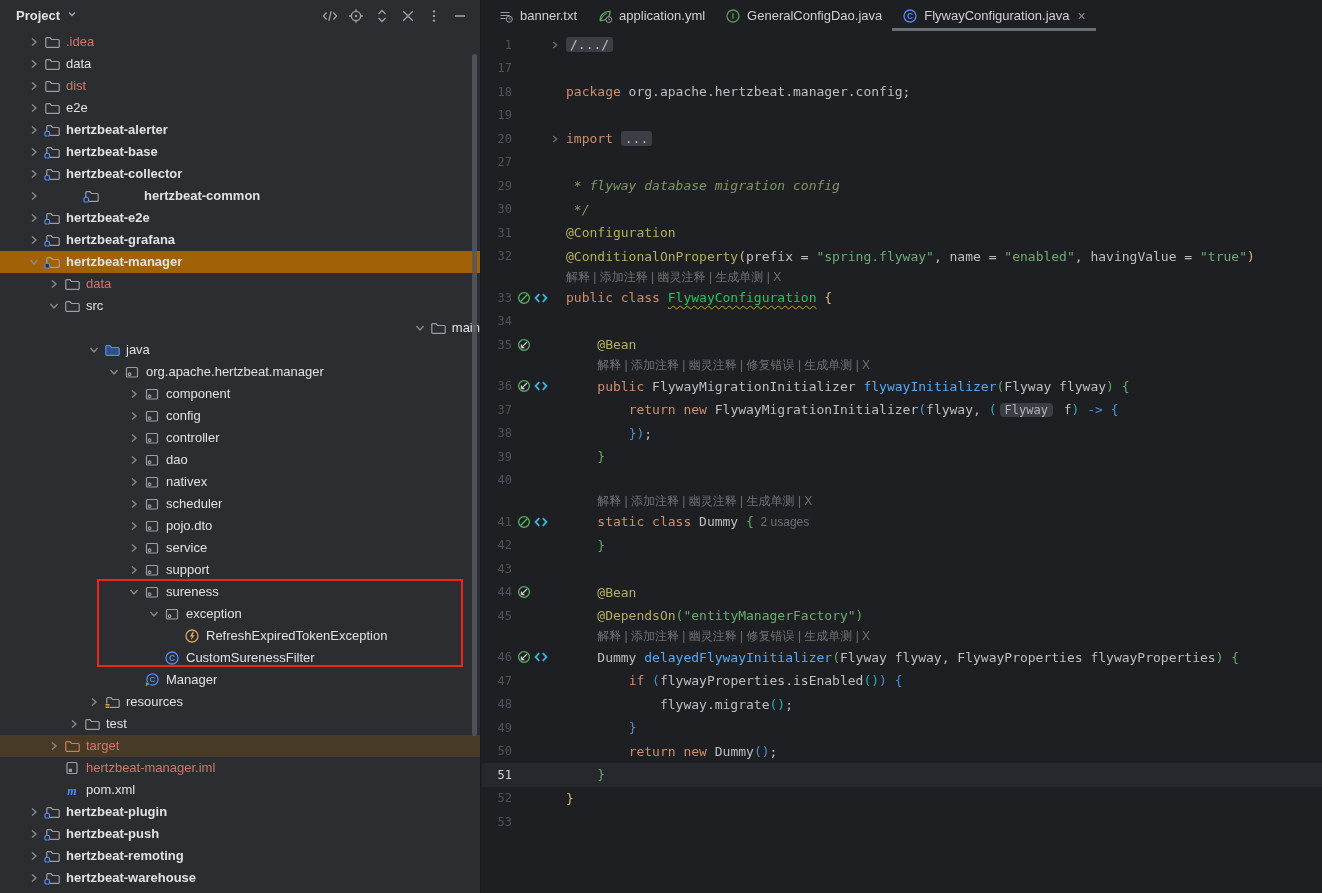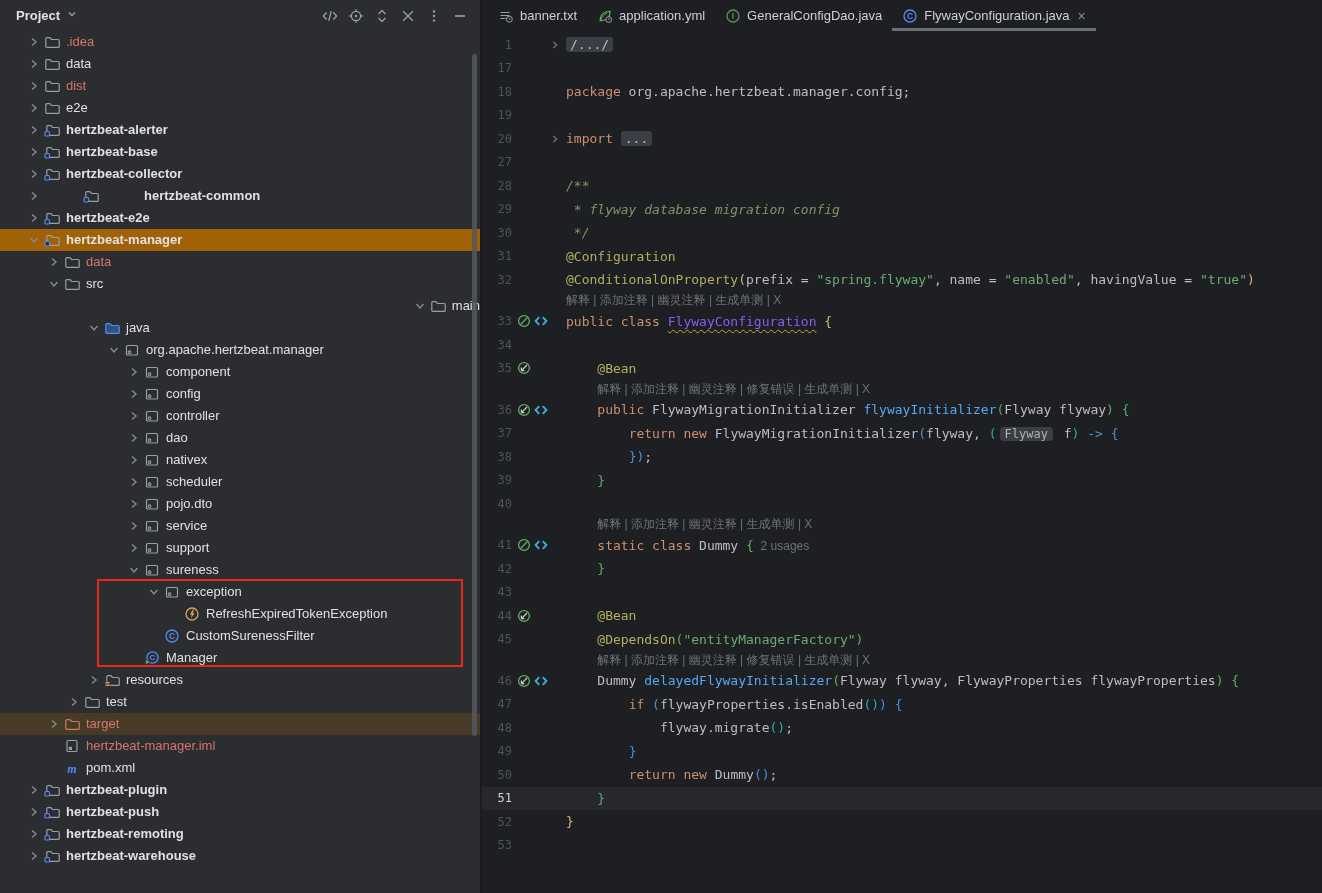--- a/index.html
+++ b/index.html
@@ -36,21 +36,21 @@
   .lnum{width:30px;text-align:right;color:#4d525b;font-size:12px;flex:none;font-family:"DejaVu Sans Mono",monospace;}
   .gicons{width:36px;flex:none;display:flex;align-items:center;gap:1px;padding-left:4px;box-sizing:border-box;}
   .fold{width:14px;flex:none;display:flex;align-items:center;justify-content:center;}
   .ctext{flex:1;}
   .lensrow{height:18px;display:flex;align-items:center;}
   .lens{color:#6d7178;font-size:12px;font-family:"Liberation Sans",sans-serif;cursor:pointer;}
   
   .kw{color:#cf8e6d;} .pl{color:#bcbec4;} .ann{color:#b3ae60;} .str{color:#6aab73;}
   .cmt{color:#7f9667;font-style:italic;} .meth{color:#56a8f5;}
   .br1{color:#d5b778;} .br2{color:#5fad65;} .br3{color:#4e8ed1;} .br4{color:#2aacb8;}
-  .warn{color:#8b5cf6;text-decoration:underline wavy #c8a23f 1px;text-underline-offset:3px;}
+  .warn{color:#22c55e;text-decoration:underline wavy #c8a23f 1px;text-underline-offset:3px;}
   .box{background:#3b3e44;color:#bcbec4;border-radius:3px;padding:0 4px;}
   .chip{background:#3b3e44;color:#aeb3ba;border-radius:4px;padding:0 5px;font-size:12px;margin:0 3px;}
   .usages{color:#6d7178;font-size:12px;font-family:"Liberation Sans",sans-serif;}
 </style>
 </head>
 <body>
 
 <div id="project-panel">
   <div class="panel-header">
     <span class="panel-title-wrap">
@@ -213,20 +213,34 @@
           </svg>
         </span>
         <span class="ticon">
           <svg width="16" height="16" viewBox="0 0 16 16" fill="none" xmlns="http://www.w3.org/2000/svg">
             <path d="M2.8 4.6 a1 1 0 0 1 1-1 h3.1 l1.6 1.9 h5.7 a1 1 0 0 1 1 1 v5.9 a1 1 0 0 1 -1 1 H3.8 a1 1 0 0 1 -1-1 z" stroke="#9a9ea6" stroke-width="1.2"></path>
             <rect x="1" y="9.5" width="4.5" height="4.5" rx="1" fill="#2b2d30" stroke="#548af7" stroke-width="1.2"></rect>
           </svg>
         </span>
         <span class="lbl bold">hertzbeat-e2e</span>
       </div>
+      <div class="tree-row" style="padding-left: 26px;">
+        <span class="chev">
+          <svg width="16" height="16" viewBox="0 0 16 16" fill="none" xmlns="http://www.w3.org/2000/svg">
+            <polyline points="6,4.5 10,8 6,11.5" stroke="#868a91" stroke-width="1.4"></polyline>
+          </svg>
+        </span>
+        <span class="ticon">
+          <svg width="16" height="16" viewBox="0 0 16 16" fill="none" xmlns="http://www.w3.org/2000/svg">
+            <path d="M2.8 4.6 a1 1 0 0 1 1-1 h3.1 l1.6 1.9 h5.7 a1 1 0 0 1 1 1 v5.9 a1 1 0 0 1 -1 1 H3.8 a1 1 0 0 1 -1-1 z" stroke="#9a9ea6" stroke-width="1.2"></path>
+            <rect x="1" y="9.5" width="4.5" height="4.5" rx="1" fill="#2b2d30" stroke="#548af7" stroke-width="1.2"></rect>
+          </svg>
+        </span>
+        <span class="lbl bold">hertzbeat-grafana</span>
+      </div>
       <div class="tree-row selected" style="padding-left: 26px;">
         <span class="chev">
           <svg width="16" height="16" viewBox="0 0 16 16" fill="none" xmlns="http://www.w3.org/2000/svg">
             <polyline points="4.5,6 8,10 11.5,6" stroke="#868a91" stroke-width="1.4"></polyline>
           </svg>
         </span>
         <span class="ticon">
           <svg width="16" height="16" viewBox="0 0 16 16" fill="none" xmlns="http://www.w3.org/2000/svg">
             <path d="M2.8 4.6 a1 1 0 0 1 1-1 h3.1 l1.6 1.9 h5.7 a1 1 0 0 1 1 1 v5.9 a1 1 0 0 1 -1 1 H3.8 a1 1 0 0 1 -1-1 z" stroke="#9a9ea6" stroke-width="1.2"></path>
             <rect x="1" y="9.5" width="4.5" height="4.5" rx="1" fill="#2b2d30" stroke="#548af7" stroke-width="1.2"></rect>
@@ -653,21 +667,20 @@
       <div class="crow"><div class="gut"><span class="lnum">1</span><span class="gicons"></span><span class="fold"><svg width="16" height="16" viewBox="0 0 16 16" fill="none" xmlns="http://www.w3.org/2000/svg">
               <polyline points="6,4.5 10,8 6,11.5" stroke="#6f737a" stroke-width="1.4"></polyline>
             </svg></span></div><span class="ctext"><span class="box">/.../</span></span></div>
       <div class="crow"><div class="gut"><span class="lnum">17</span><span class="gicons"></span><span class="fold"></span></div><span class="ctext"></span></div>
       <div class="crow"><div class="gut"><span class="lnum">18</span><span class="gicons"></span><span class="fold"></span></div><span class="ctext"><span class="kw">package</span><span class="pl"> org.apache.hertzbeat.manager.config;</span></span></div>
       <div class="crow"><div class="gut"><span class="lnum">19</span><span class="gicons"></span><span class="fold"></span></div><span class="ctext"></span></div>
       <div class="crow"><div class="gut"><span class="lnum">20</span><span class="gicons"></span><span class="fold"><svg width="16" height="16" viewBox="0 0 16 16" fill="none" xmlns="http://www.w3.org/2000/svg">
               <polyline points="6,4.5 10,8 6,11.5" stroke="#6f737a" stroke-width="1.4"></polyline>
             </svg></span></div><span class="ctext"><span class="kw">import</span><span class="pl"> </span><span class="box">...</span></span></div>
       <div class="crow"><div class="gut"><span class="lnum">27</span><span class="gicons"></span><span class="fold"></span></div><span class="ctext"></span></div>
-      <div class="crow"><div class="gut"><span class="lnum">28</span><span class="gicons"></span><span class="fold"></span></div><span class="ctext"><span class="cmt">/**</span></span></div>
       <div class="crow"><div class="gut"><span class="lnum">29</span><span class="gicons"></span><span class="fold"></span></div><span class="ctext"><span class="cmt"> * flyway database migration config</span></span></div>
       <div class="crow"><div class="gut"><span class="lnum">30</span><span class="gicons"></span><span class="fold"></span></div><span class="ctext"><span class="cmt"> */</span></span></div>
       <div class="crow"><div class="gut"><span class="lnum">31</span><span class="gicons"></span><span class="fold"></span></div><span class="ctext"><span class="ann">@Configuration</span></span></div>
       <div class="crow"><div class="gut"><span class="lnum">32</span><span class="gicons"></span><span class="fold"></span></div><span class="ctext"><span class="ann">@ConditionalOnProperty</span><span class="br1">(</span><span class="pl">prefix = </span><span class="str">"spring.flyway"</span><span class="pl">, name = </span><span class="str">"enabled"</span><span class="pl">, havingValue = </span><span class="str">"true"</span><span class="br1">)</span></span></div>
       <div class="lensrow">
         <span class="lens" style="margin-left: 84px;">解释 | 添加注释 | 幽灵注释 | 生成单测 | X</span>
       </div>
       <div class="crow"><div class="gut"><span class="lnum">33</span><span class="gicons"><span style="display: inline-flex; align-items: center;"><svg width="16" height="16" viewBox="0 0 16 16" fill="none" xmlns="http://www.w3.org/2000/svg">
                 <circle cx="8" cy="8" r="5.4" stroke="#5fad65" stroke-width="1.3"></circle>
                 <line x1="4.8" y1="11.2" x2="11.2" y2="4.8" stroke="#5fad65" stroke-width="1.3"></line>

